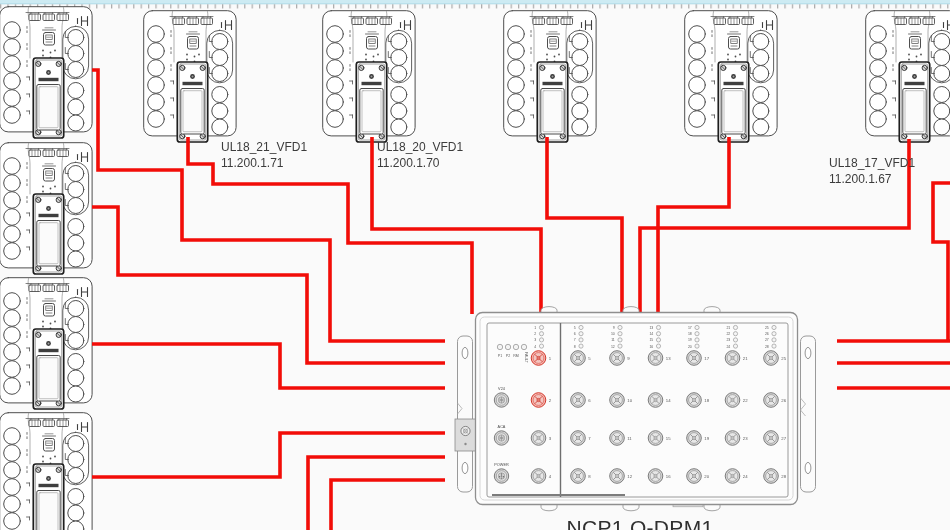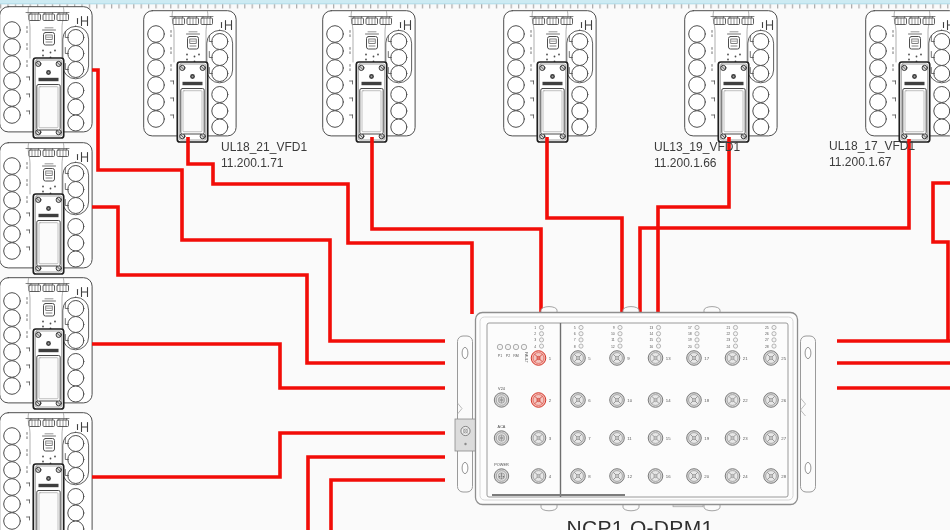--- a/index.html
+++ b/index.html
@@ -488,23 +488,23 @@
           </g>
         </g>
   </g>
 </svg>
 
 <div id="labels">
       <div class="dev-label" style="left: 221px; top: 140px;">
         <div>UL18_21_VFD1</div>
         <div>11.200.1.71</div>
       </div>
-      <div class="dev-label" style="left: 654px; top: 140px;">
-        <div>UL13_19_VFD1</div>
-        <div>11.200.1.66</div>
+      <div class="dev-label" style="left: 377px; top: 140px;">
+        <div>UL18_20_VFD1</div>
+        <div>11.200.1.70</div>
       </div>
-      <div class="dev-label" style="left: 829px; top: 139px;">
+      <div class="dev-label" style="left: 829px; top: 156px;">
         <div>UL18_17_VFD1</div>
         <div>11.200.1.67</div>
       </div>
     </div>
 <div class="dbx-title">NCP1 Q-DPM1</div>
 </div>
 
 </body></html>

